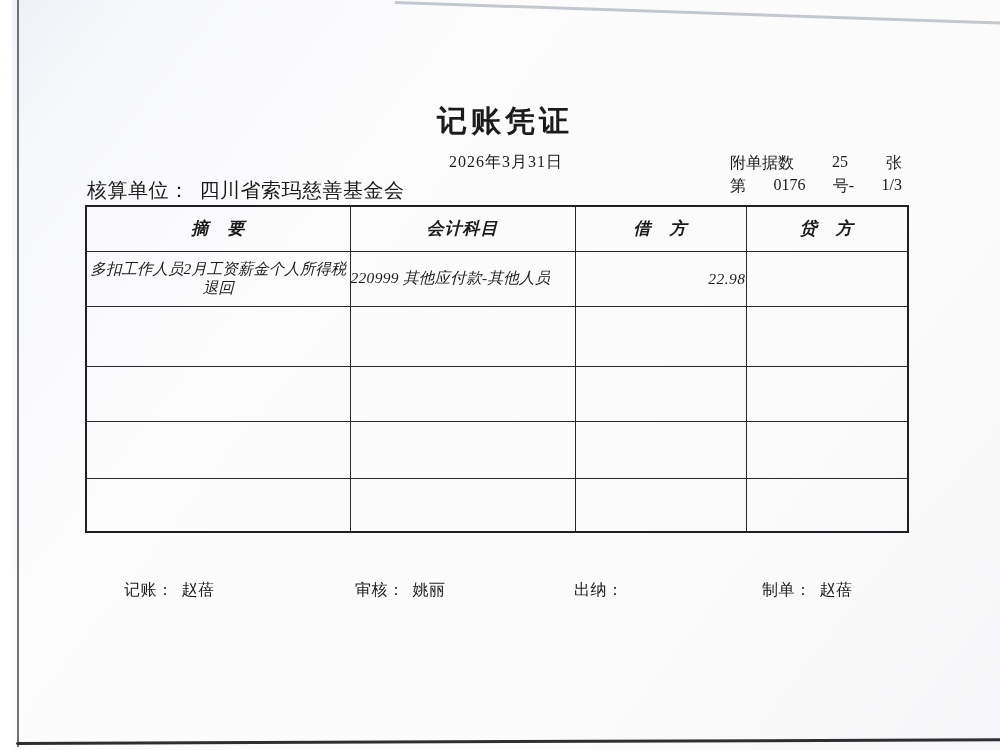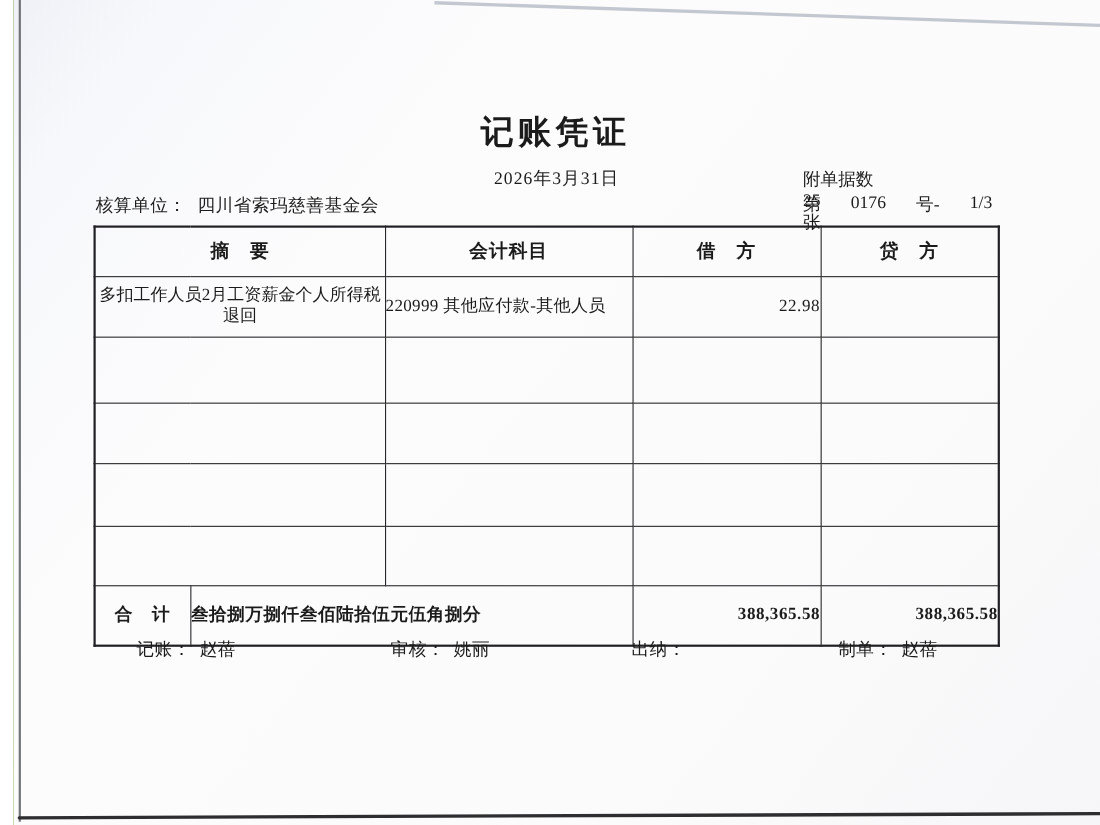--- a/index.html
+++ b/index.html
@@ -23,35 +23,35 @@
   .title {
     position:absolute; left:0; top:104px; width:986px;
     text-align:center; font-size:30px; font-weight:bold; letter-spacing:4px; line-height:34px;
   }
   .date-line {
     position:absolute; left:0; top:152px; width:988px;
     text-align:center; font-size:16px; letter-spacing:1px;
   }
   .attach-line {
     position:absolute; left:718px; top:153px; width:172px;
-    display:flex; justify-content:space-between; font-size:16px;flex-direction:column;
+    display:flex; justify-content:space-between; font-size:16px;
   }
   .num-line {
     position:absolute; left:718px; top:176px; width:172px;
     display:flex; justify-content:space-between; font-size:16px;
   }
-  .unit-line { position:absolute; left:75px; top:177px; font-size:16px; letter-spacing:0.5px; }
+  .unit-line { position:absolute; left:75px; top:177px; font-size:20px; letter-spacing:0.5px; }
   .unit-line .unit-name { margin-left:10px; }
 
   table.voucher {
     position:absolute; left:73px; top:205px; width:822px;
     border-collapse:collapse; table-layout:fixed;
     border:2.5px solid #202024;
   }
-  table.voucher td, table.voucher th { border:1.5px solid #28282c; padding:0; overflow:hidden; }
+  table.voucher td, table.voucher th { border:1.5px solid #28282c; padding:0; overflow:hidden;font-style:italic; }
   th.hdr { font-size:17px; font-weight:bold; letter-spacing:1px; text-align:center; vertical-align:middle; }
   td.c-summary { font-size:15.5px; line-height:1.2; text-align:center; vertical-align:middle; padding:2px 4px; word-break:break-all; }
   td.c-account { font-size:15.5px; text-align:left; vertical-align:middle; padding:2px 2px 2px 5px; letter-spacing:0.3px; }
   td.c-amount  { font-size:15.5px; text-align:right; vertical-align:middle; padding-right:13px; letter-spacing:0.5px; }
   td.c-total-label { font-size:16px; font-weight:bold; text-align:center; vertical-align:middle; letter-spacing:1px; }
   td.c-words { font-size:16px; font-weight:bold; text-align:left; vertical-align:middle; padding-left:5px; letter-spacing:0.5px; }
   td.c-amount-bold { font-size:15.5px; font-weight:bold; text-align:right; vertical-align:middle; padding-right:12px; letter-spacing:0.5px; }
 
   .footer-line { position:absolute; left:0; top:580px; width:895px; height:24px; font-size:16px; }
   .footer-line .sig { position:absolute; white-space:nowrap; letter-spacing:0.5px; }
@@ -129,26 +129,20 @@
       <td class="c-account"></td>
       <td class="c-amount"></td>
       <td class="c-amount"></td>
     </tr>
     <tr style="height:54px">
       <td class="c-summary" colspan="2"></td>
       <td class="c-account"></td>
       <td class="c-amount"></td>
       <td class="c-amount"></td>
     </tr>
-    <tr style="height:55px">
-      <td class="c-total-label">合　计</td>
-      <td class="c-words" colspan="2">叁拾捌万捌仟叁佰陆拾伍元伍角捌分</td>
-      <td class="c-amount-bold">388,365.58</td>
-      <td class="c-amount-bold">388,365.58</td>
-    </tr>
   </tbody>
     </table>
 
   <div class="footer-line">
     <span class="sig sig-book"><span>记账：</span><span class="name">赵蓓</span></span>
     <span class="sig sig-review"><span>审核：</span><span class="name">姚丽</span></span>
     <span class="sig sig-cash"><span>出纳：</span><span class="name"></span></span>
     <span class="sig sig-make"><span>制单：</span><span class="name">赵蓓</span></span>
   </div>
 </div>

